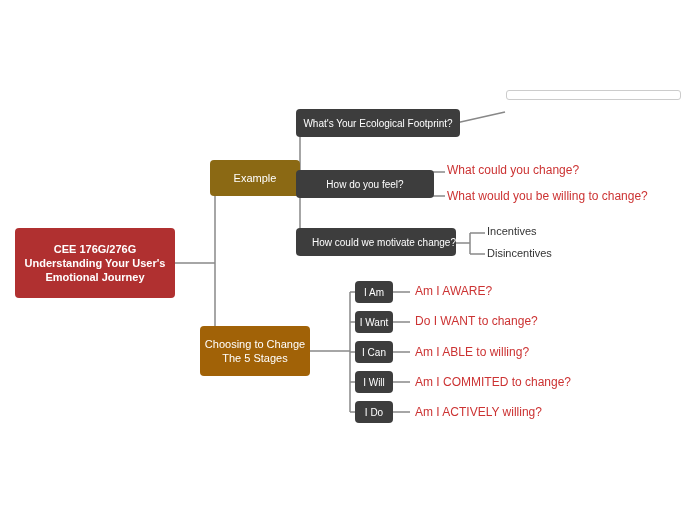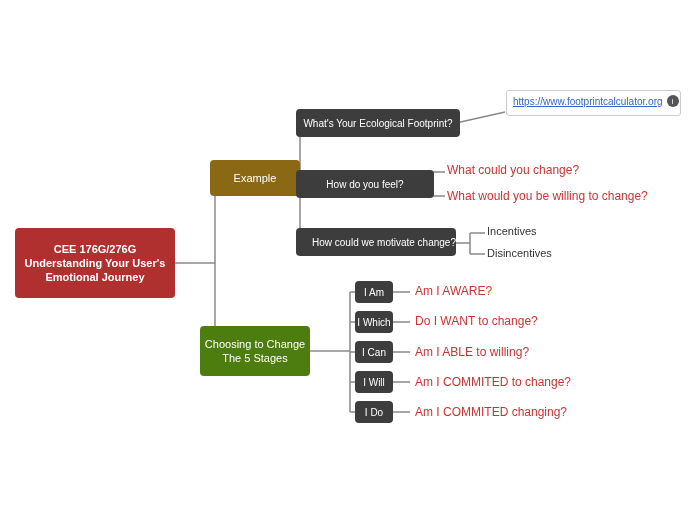--- a/index.html
+++ b/index.html
@@ -48,21 +48,21 @@
       background: #8B6914;
       color: #fff;
       width: 90px;
       height: 36px;
       left: 210px;
       top: 160px;
       border-radius: 4px;
     }
 
     .node-choosing {
-      background: #4d7c0f;
+      background: #a16207;
       color: #fff;
       width: 110px;
       height: 50px;
       left: 200px;
       top: 326px;
       border-radius: 4px;
       padding: 4px;
     }
 
     .node-footprint {
@@ -246,42 +246,38 @@
 </div>
 
 <div class="node node-howmotivate">
   <span style="font-size:10px;">How could we motivate change?</span>
 </div>
 
 <div class="node node-stage node-iAm">
   <span>I Am</span>
 </div>
 <div class="node node-stage node-iWant">
-  <span>I Which</span>
+  <span>I Want</span>
 </div>
 <div class="node node-stage node-iCan">
   <span>I Can</span>
 </div>
 <div class="node node-stage node-iWill">
   <span>I Will</span>
 </div>
 <div class="node node-stage node-iDo">
   <span>I Do</span>
 </div>
 
 <span class="label-red" style="left:415px; top:284px;">Am I AWARE?</span>
 <span class="label-red" style="left:415px; top:314px;">Do I WANT to change?</span>
 <span class="label-red" style="left:415px; top:345px;">Am I ABLE to willing?</span>
 <span class="label-red" style="left:415px; top:375px;">Am I COMMITED to change?</span>
-<span class="label-red" style="left:415px; top:405px;">Am I COMMITED changing?</span>
+<span class="label-red" style="left:415px; top:405px;">Am I ACTIVELY willing?</span>
 
 <span class="label-red" style="left:447px; top:163px;">What could you change?</span>
 <span class="label-red" style="left:447px; top:189px;">What would you be willing to change?</span>
 
 <span class="label-text" style="left:487px; top:225px;">Incentives</span>
 <span class="label-text" style="left:487px; top:247px;">Disincentives</span>
 
 <div class="info-box">
-  <div class="url-row">
-    <span class="url-text">https://www.footprintcalculator.org</span>
-    <div class="info-icon">i</div>
-  </div>
 </div>
 
 </body></html>

